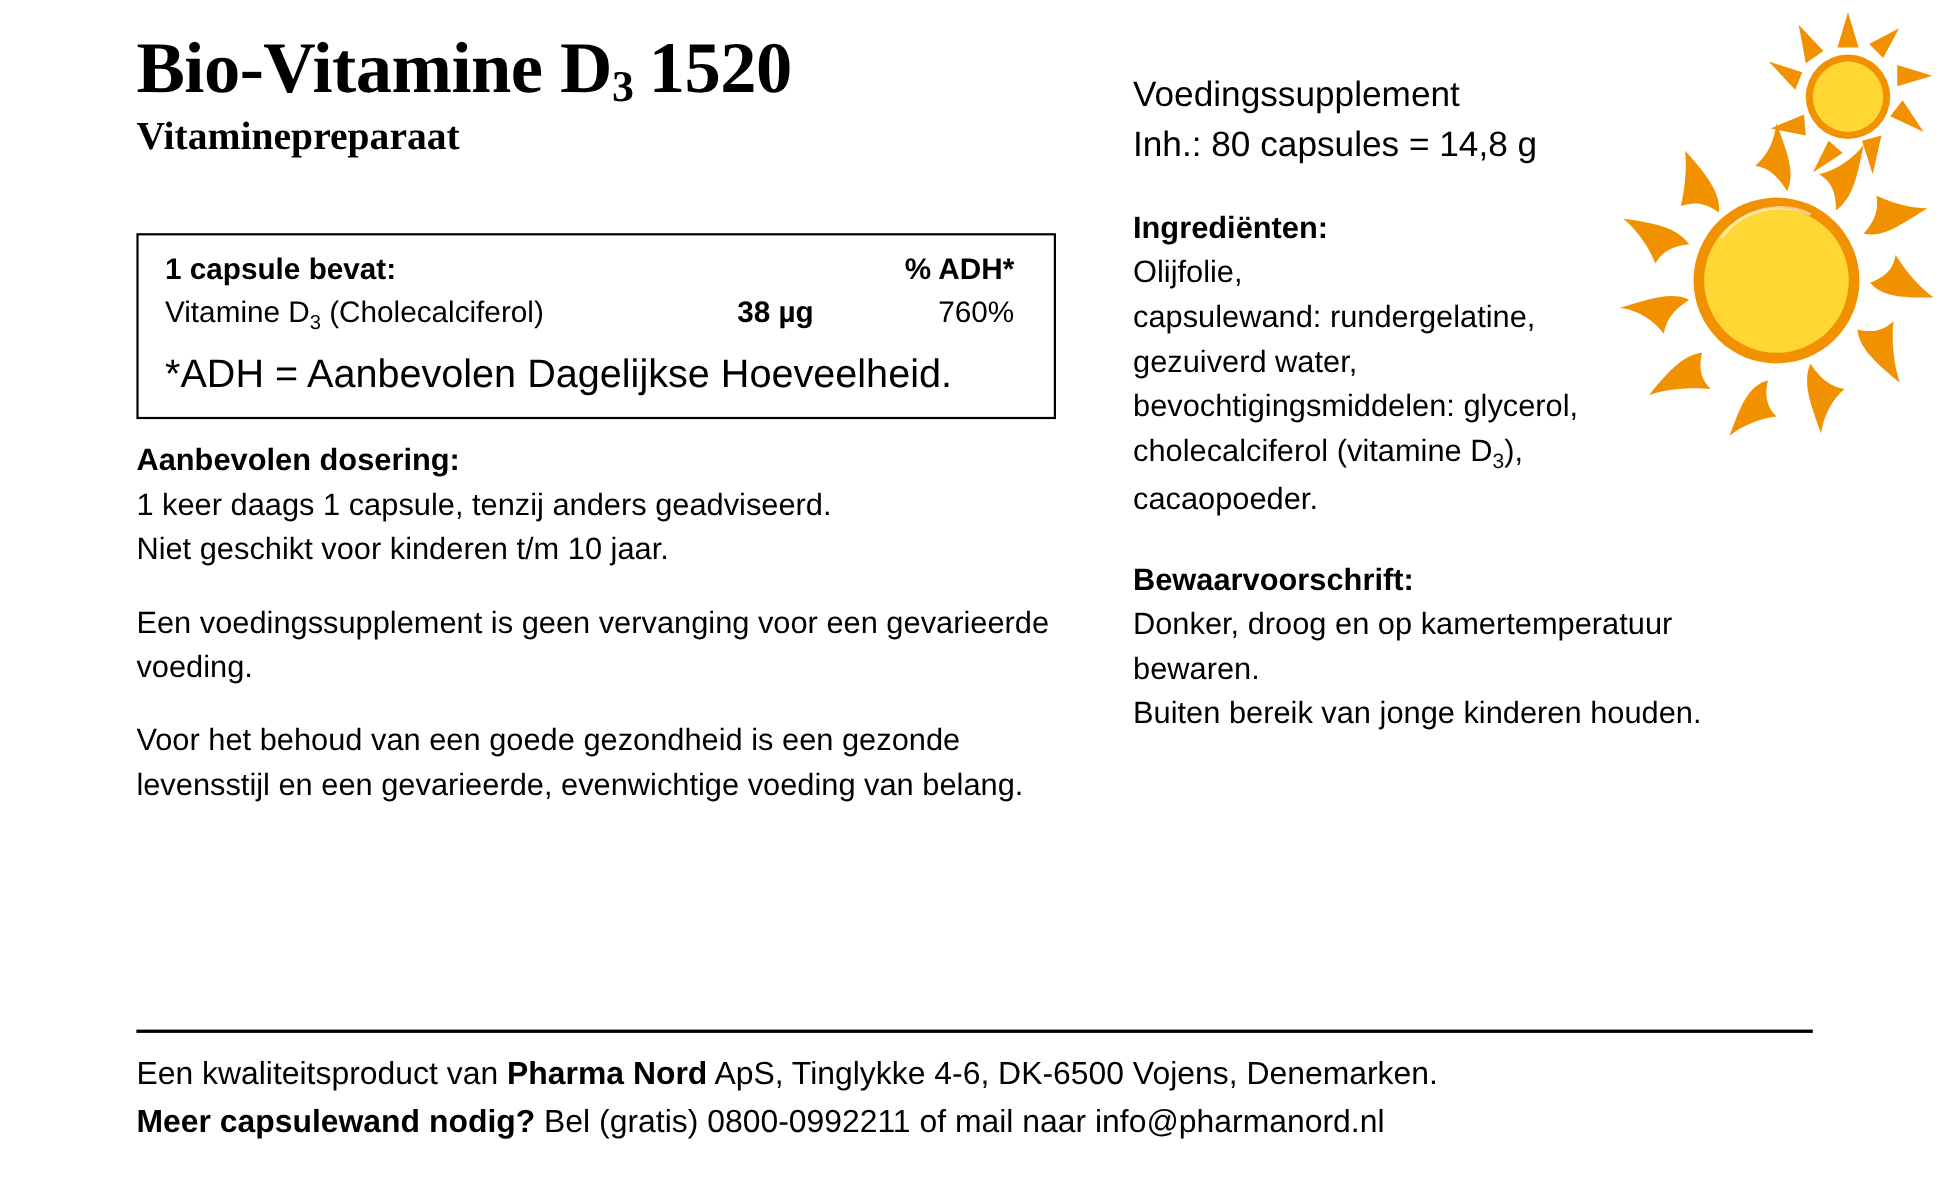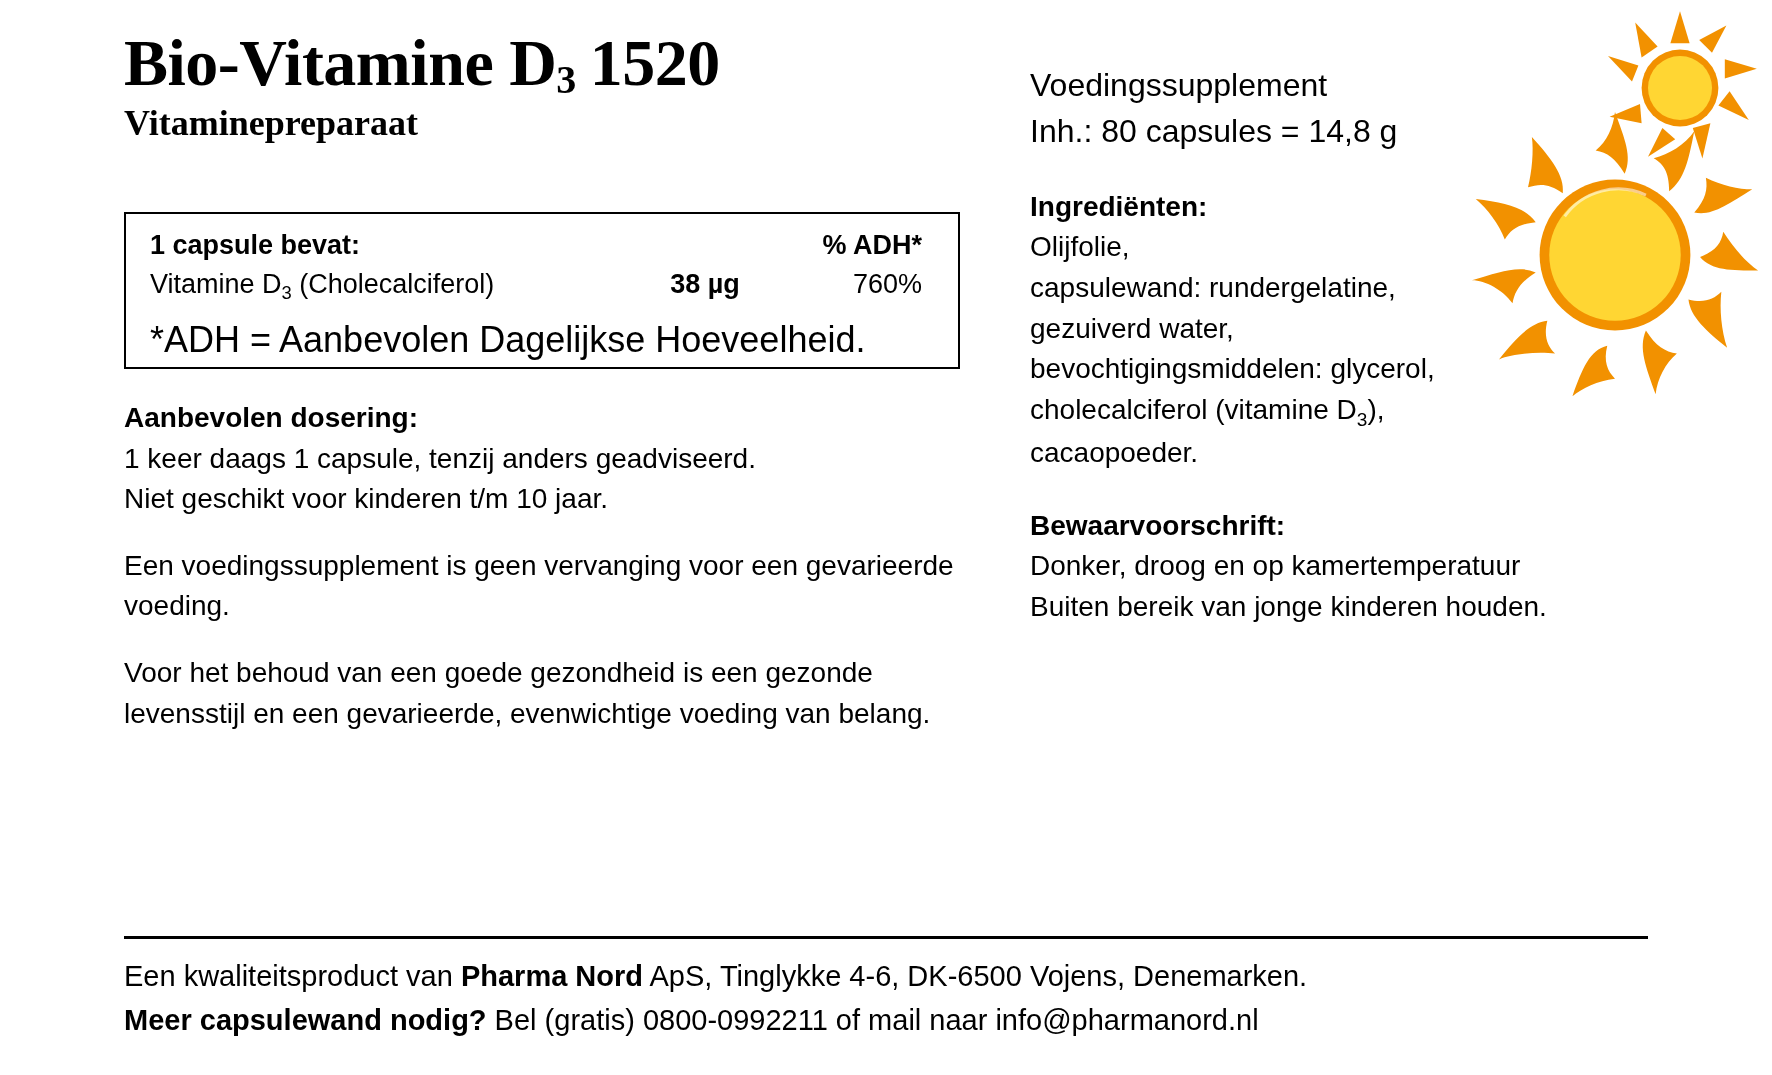--- a/index.html
+++ b/index.html
@@ -56,21 +56,21 @@
   }
 
   
   .nutrition-box {
     position: absolute;
     left: 124px;
     top: 212px;
     width: 836px;
     border: 2px solid #000;
     box-sizing: border-box;
-    padding: 12px 20px 6px 24px;
+    padding: 12px 20px 18px 24px;
   }
   .nut-row {
     display: flex;
     align-items: baseline;
     font-size: 27px;
     line-height: 1.45;
   }
   .nut-header .nut-name {
     font-weight: bold;
   }
@@ -199,20 +199,21 @@
       <div class="body-text">capsulewand: rundergelatine,</div>
       <div class="body-text">gezuiverd water,</div>
       <div class="body-text">bevochtigingsmiddelen: glycerol,</div>
       <div class="body-text"><span>cholecalciferol (vitamine D</span><span class="sub">3</span><span>),</span></div>
       <div class="body-text">cacaopoeder.</div>
     </div>
 
     <div class="right-block">
       <div class="bold-head">Bewaarvoorschrift:</div>
       <div class="body-text">Donker, droog en op kamertemperatuur</div>
+      <div class="body-text">bewaren.</div>
       <div class="body-text">Buiten bereik van jonge kinderen houden.</div>
     </div>
   </div>
 
   <svg class="sun-small" viewBox="0 0 200 200">
     <g fill="#F29100">
       <path d="M100 4 L112 44 L88 44 Z"></path>
       <path d="M158 22 L140 56 L124 40 Z"></path>
       <path d="M196 76 L156 88 L156 64 Z"></path>
       <path d="M186 140 L148 122 L162 104 Z"></path>

